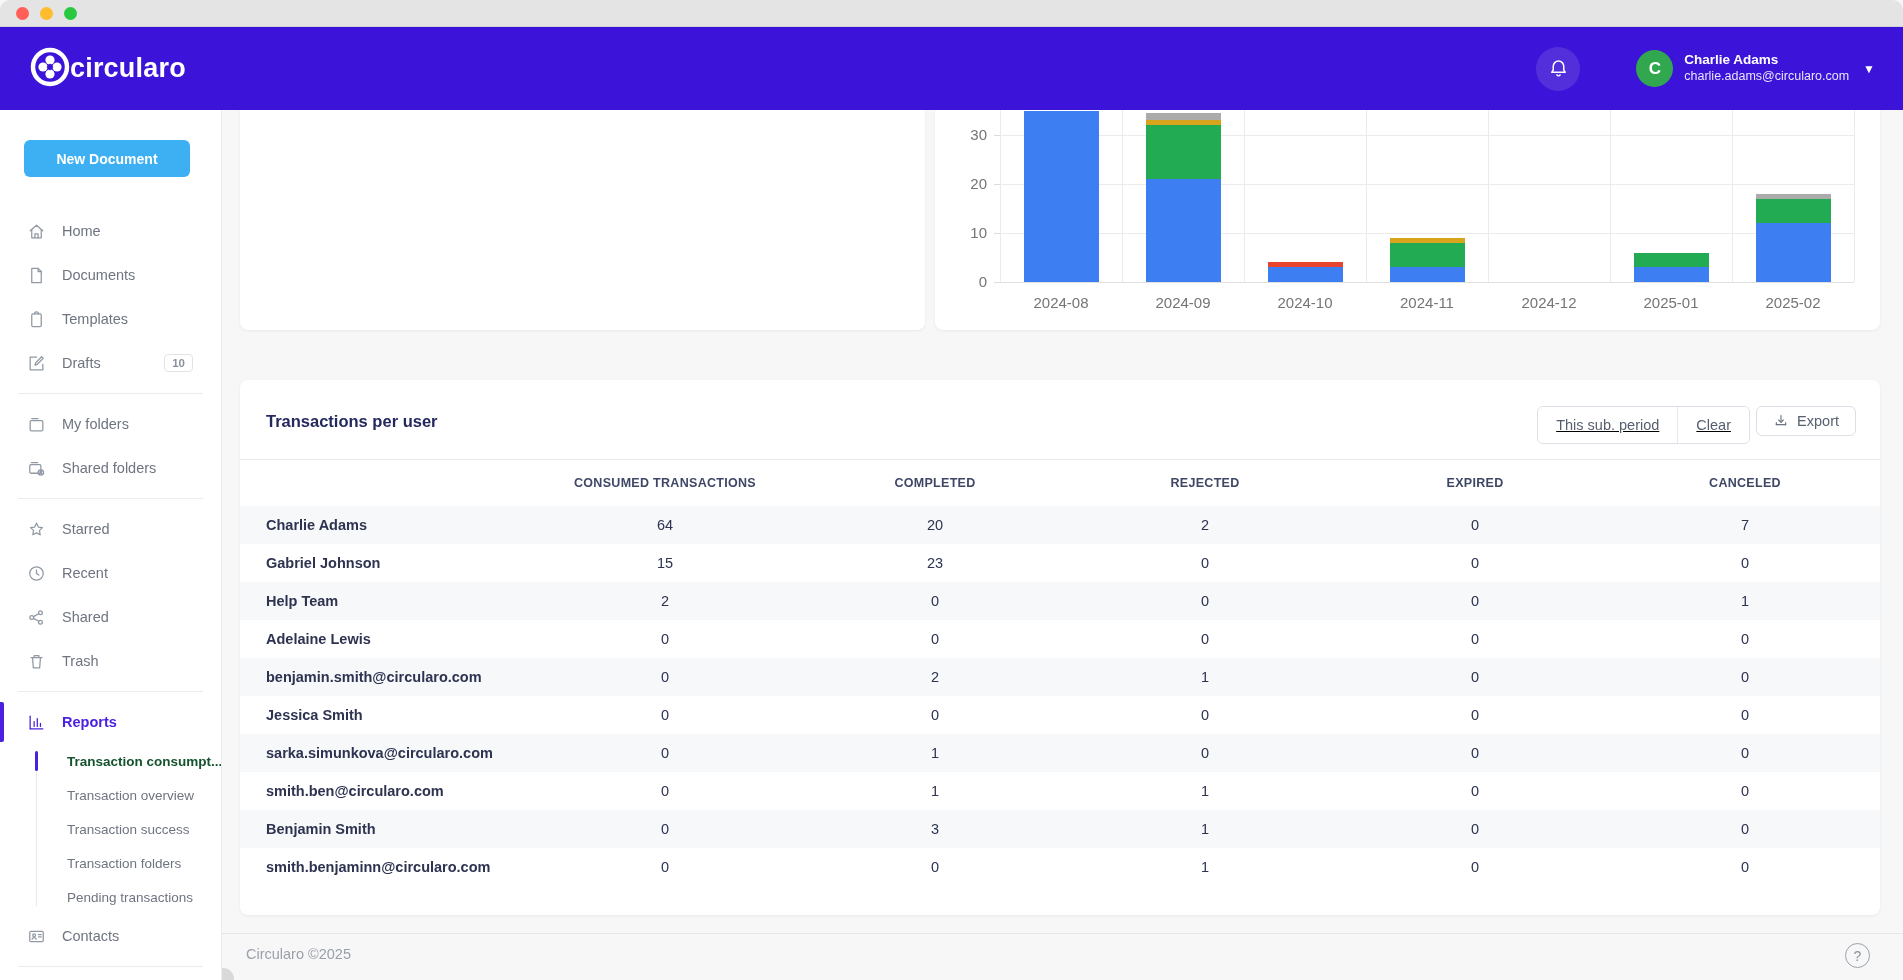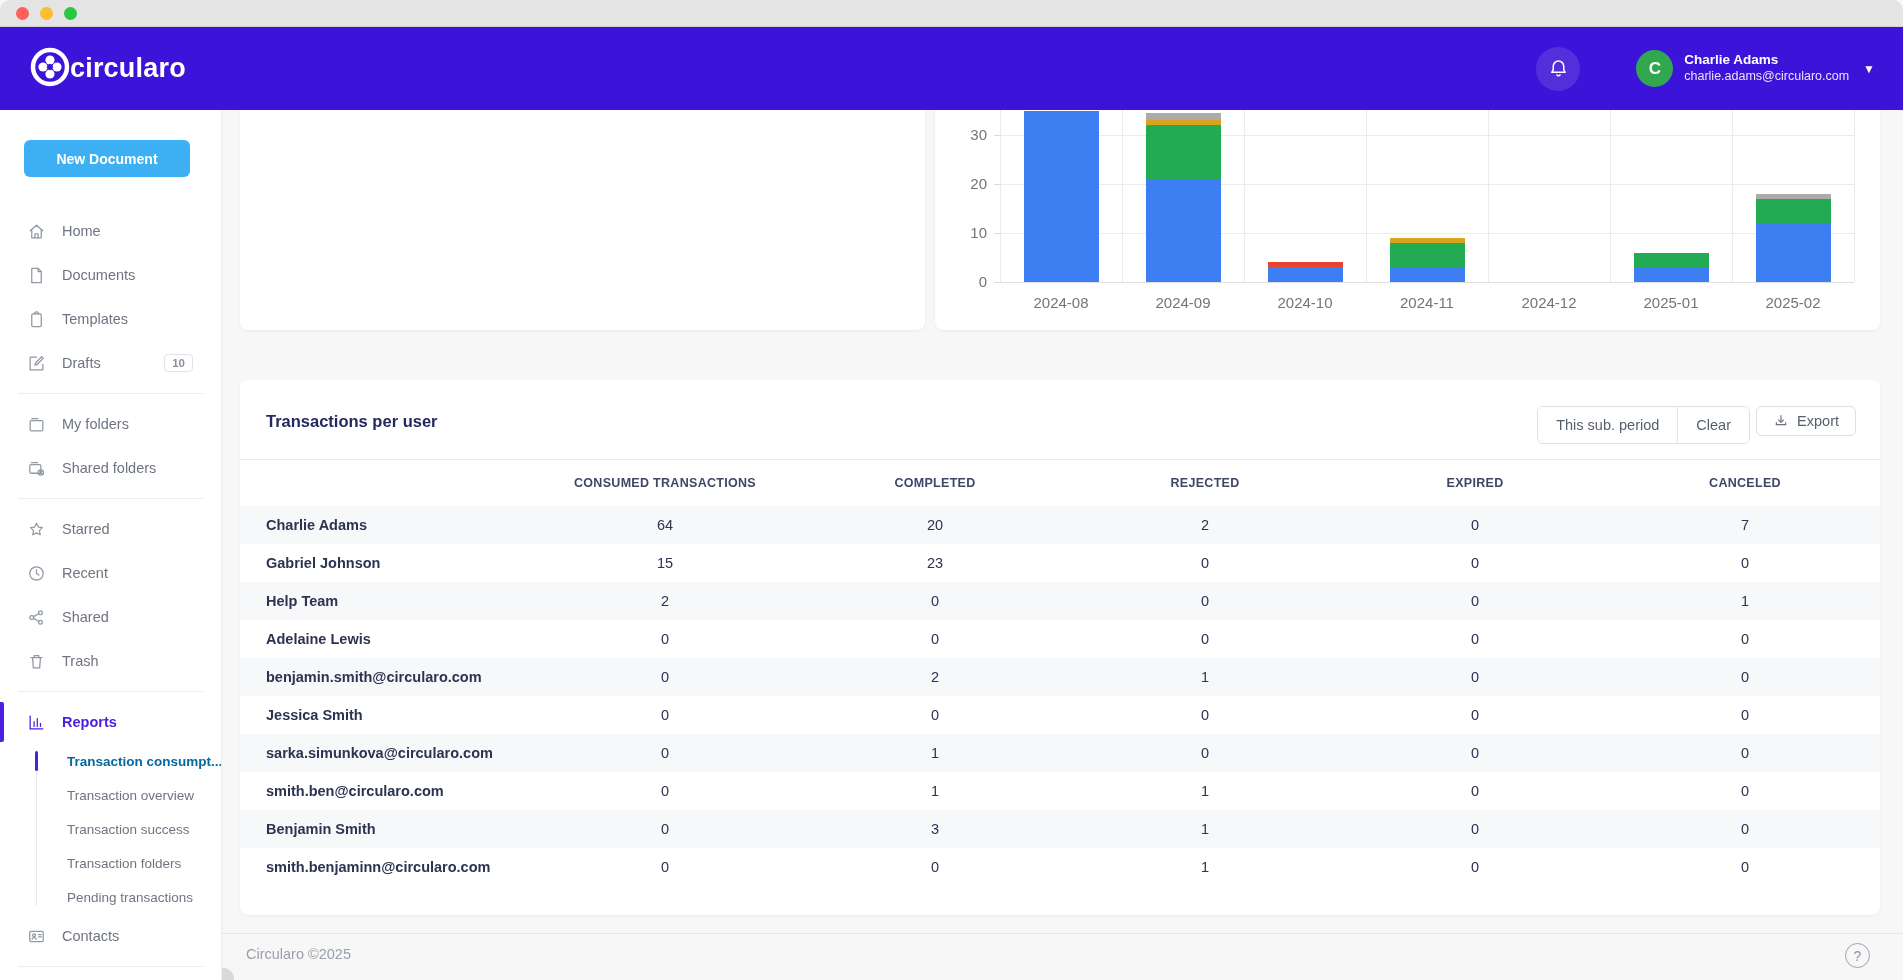--- a/index.html
+++ b/index.html
@@ -50,21 +50,21 @@
   .nav-item.active::before { content:""; position:absolute; left:0; top:2px; bottom:2px;
     width:4px; background:#4b21df; border-radius:0 2px 2px 0; }
   .nav-badge { margin-left:auto; margin-right:28px; border:1px solid #e3e3e3; border-radius:4px;
     color:#8b919c; font-size:11.5px; padding:2px 7px; font-weight:600; background:#fff; }
   .nav-divider { border:none; border-top:1px solid #ececec; margin:8px 18px; }
   .subnav { position:relative; }
   .subnav .guide { position:absolute; left:36px; top:6px; bottom:8px; width:1px; background:#e9e9e9; }
   .sub-item { position:relative; height:34px; display:flex; align-items:center;
     padding-left:67px; color:#6e7480; font-size:13.5px; font-weight:500; cursor:pointer;
     white-space:nowrap; }
-  .sub-item.active { color:#0369a1; font-weight:700; }
+  .sub-item.active { color:#14532d; font-weight:700; }
   .sub-item.active::before { content:""; position:absolute; left:35px; top:7px; bottom:7px;
     width:3px; background:#4b21df; border-radius:2px; }
 
   
   .main { position:absolute; left:222px; top:110px; width:1681px; height:870px; overflow:hidden; }
   .card { position:absolute; background:#fff; border-radius:8px;
     box-shadow:0 1px 3px rgba(20,20,40,.06); }
   .card-left  { left:18px;  top:-60px; width:685px; height:280px; }
   .card-chart { left:713px; top:-60px; width:945px; height:280px; }
 
@@ -76,21 +76,21 @@
   .tickmark { position:absolute; height:1px; width:6px; background:#dcdcdc; }
   .axis-base { position:absolute; height:1px; background:#dfdfdf; }
   .bar-seg { position:absolute; }
   .xlabel { position:absolute; text-align:center; color:#757575; font-size:15px; }
 
   
   .card-table { left:18px; top:270px; width:1640px; height:535px; }
   .table-head-zone { position:relative; height:80px; border-bottom:1px solid #e9e9ee; }
   .table-title { position:absolute; left:26px; top:32px; color:#23285f; font-size:16.5px; font-weight:700; }
   .btn-group { position:absolute; right:130px; top:26px; height:38px; display:flex;
-    border:1px solid #dcdfe6; border-radius:6px; background:#fff; overflow:hidden; }
+    border:1px solid #dcdfe6; border-radius:6px; background:#fff; overflow:hidden;text-decoration:underline; }
   .btn-seg { display:flex; align-items:center; padding:0 18px; color:#555f6e;
     font-size:14.5px; cursor:pointer; background:#fff; border:none; font-family:inherit; }
   .btn-seg + .btn-seg { border-left:1px solid #e4e7ec; }
   .btn-export { position:absolute; right:24px; top:26px; height:30px; display:flex;
     align-items:center; gap:8px; padding:0 16px; border:1px solid #dcdfe6; border-radius:6px;
     background:#fff; color:#555f6e; font-size:14.5px; cursor:pointer; font-family:inherit; }
   .btn-export svg { width:16px; height:16px; stroke:#6b7480; fill:none; stroke-width:1.7; }
 
   .tbl-grid { display:grid; grid-template-columns:290px repeat(5,1fr); align-items:center; }
   .tbl-header { height:46px; }

